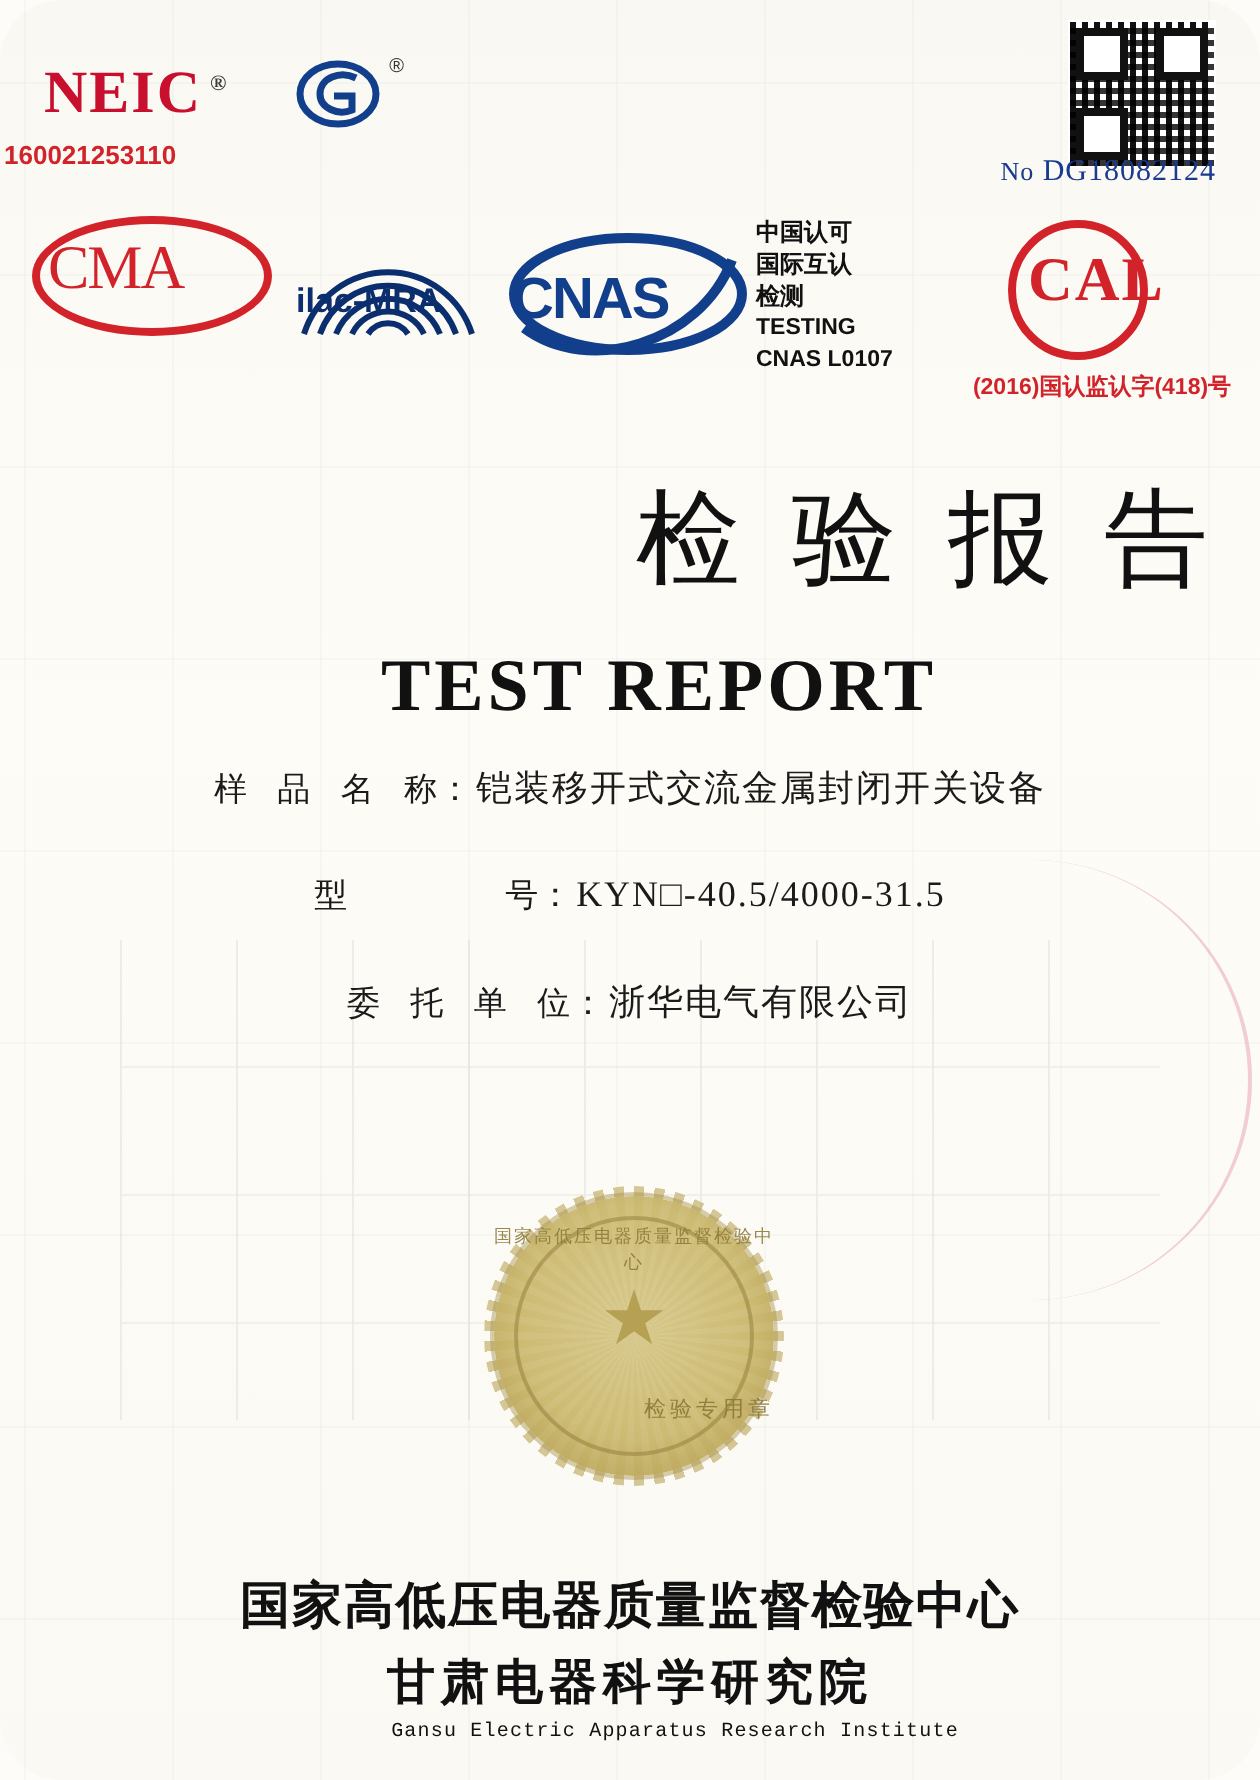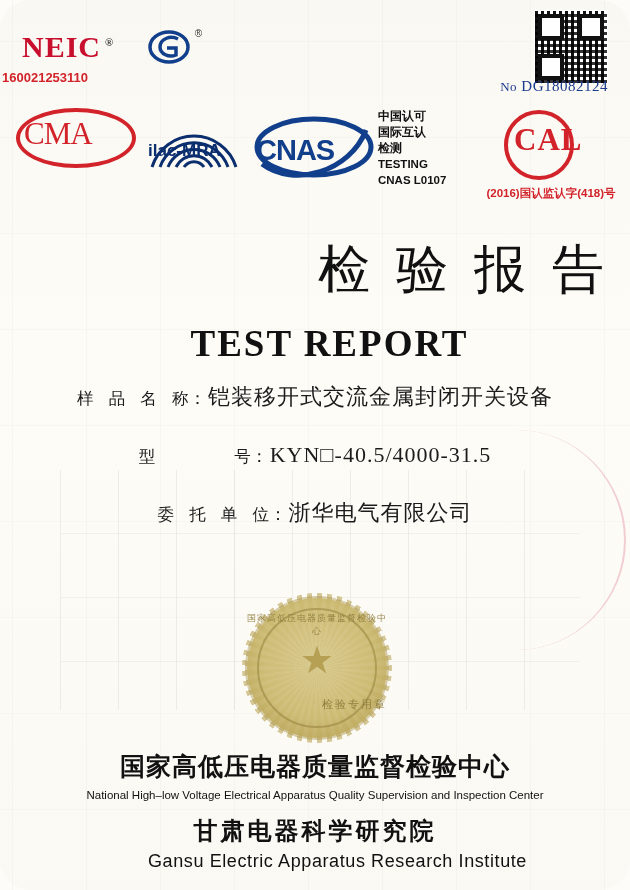--- a/index.html
+++ b/index.html
@@ -298,21 +298,21 @@
     width: 112px;
     text-align: justify;
     text-align-last: justify;
     font-size: 16.5px;
     letter-spacing: 0.5px;
   }
   .field .colon {
     margin: 0 2px 0 0;
   }
   .field .val {
-    font-size: 22px;
+    font-size: 18px;
     letter-spacing: 1px;
   }
   .field.model .lbl { letter-spacing: 0; }
 
   
   .seal {
     position: absolute;
     left: 247px;
     top: 598px;
     width: 140px;
@@ -393,22 +393,22 @@
   }
   .f-cn2 {
     font-family: "Liberation Serif", serif;
     font-weight: bold;
     font-size: 24px;
     letter-spacing: 3px;
     color: #111;
     margin-bottom: 4px;
   }
   .f-en2 {
-    font-family: Liberation Sans, sans-serif;
-    font-size: 18px;
+    font-family: Liberation Mono, monospace;
+    font-size: 10px;
     letter-spacing: 0.6px;
     color: #111;
     margin-left: 45px;
   }
 </style>
 </head>
 <body>
 
 <div class="page">
   <div class="texture"></div>
@@ -502,17 +502,16 @@
     <div class="seal-spikes"></div>
     <div class="seal-outer"></div>
     <div class="seal-inner"></div>
     <div class="seal-top">国家高低压电器质量监督检验中心</div>
     <div class="seal-star">★</div>
     <div class="seal-bottom">检验专用章</div>
   </div>
 
   <div class="footer">
     <div class="f-cn1">国家高低压电器质量监督检验中心</div>
-    <div class="f-en1">National High–low Voltage Electrical Apparatus Quality Supervision and Inspection Center</div>
     <div class="f-cn2">甘肃电器科学研究院</div>
     <div class="f-en2">Gansu Electric Apparatus Research Institute</div>
   </div>
 </div>
 
 </body></html>

